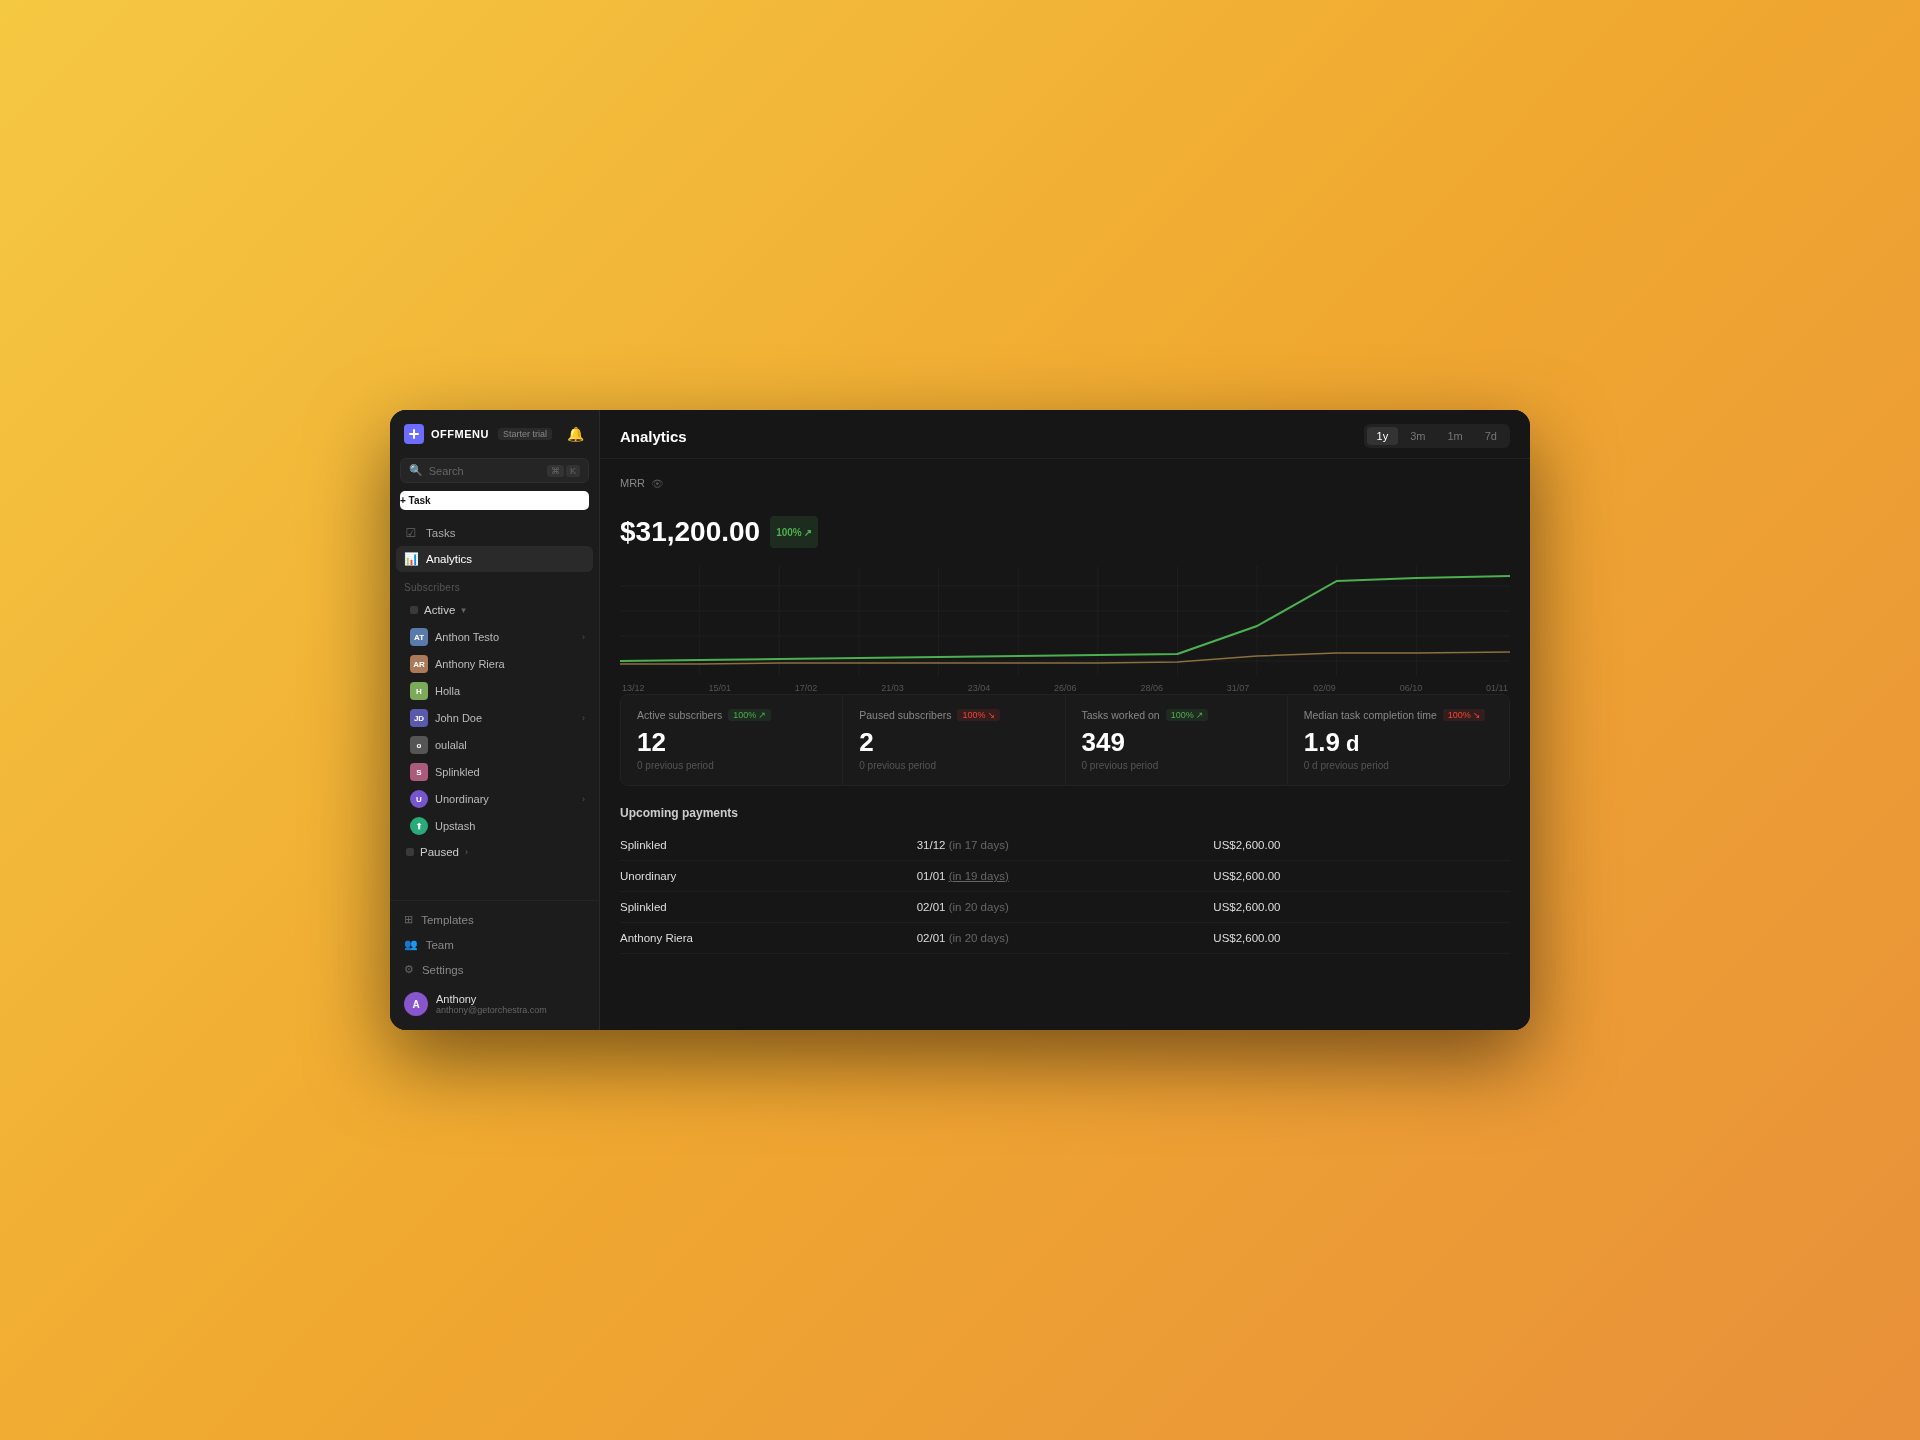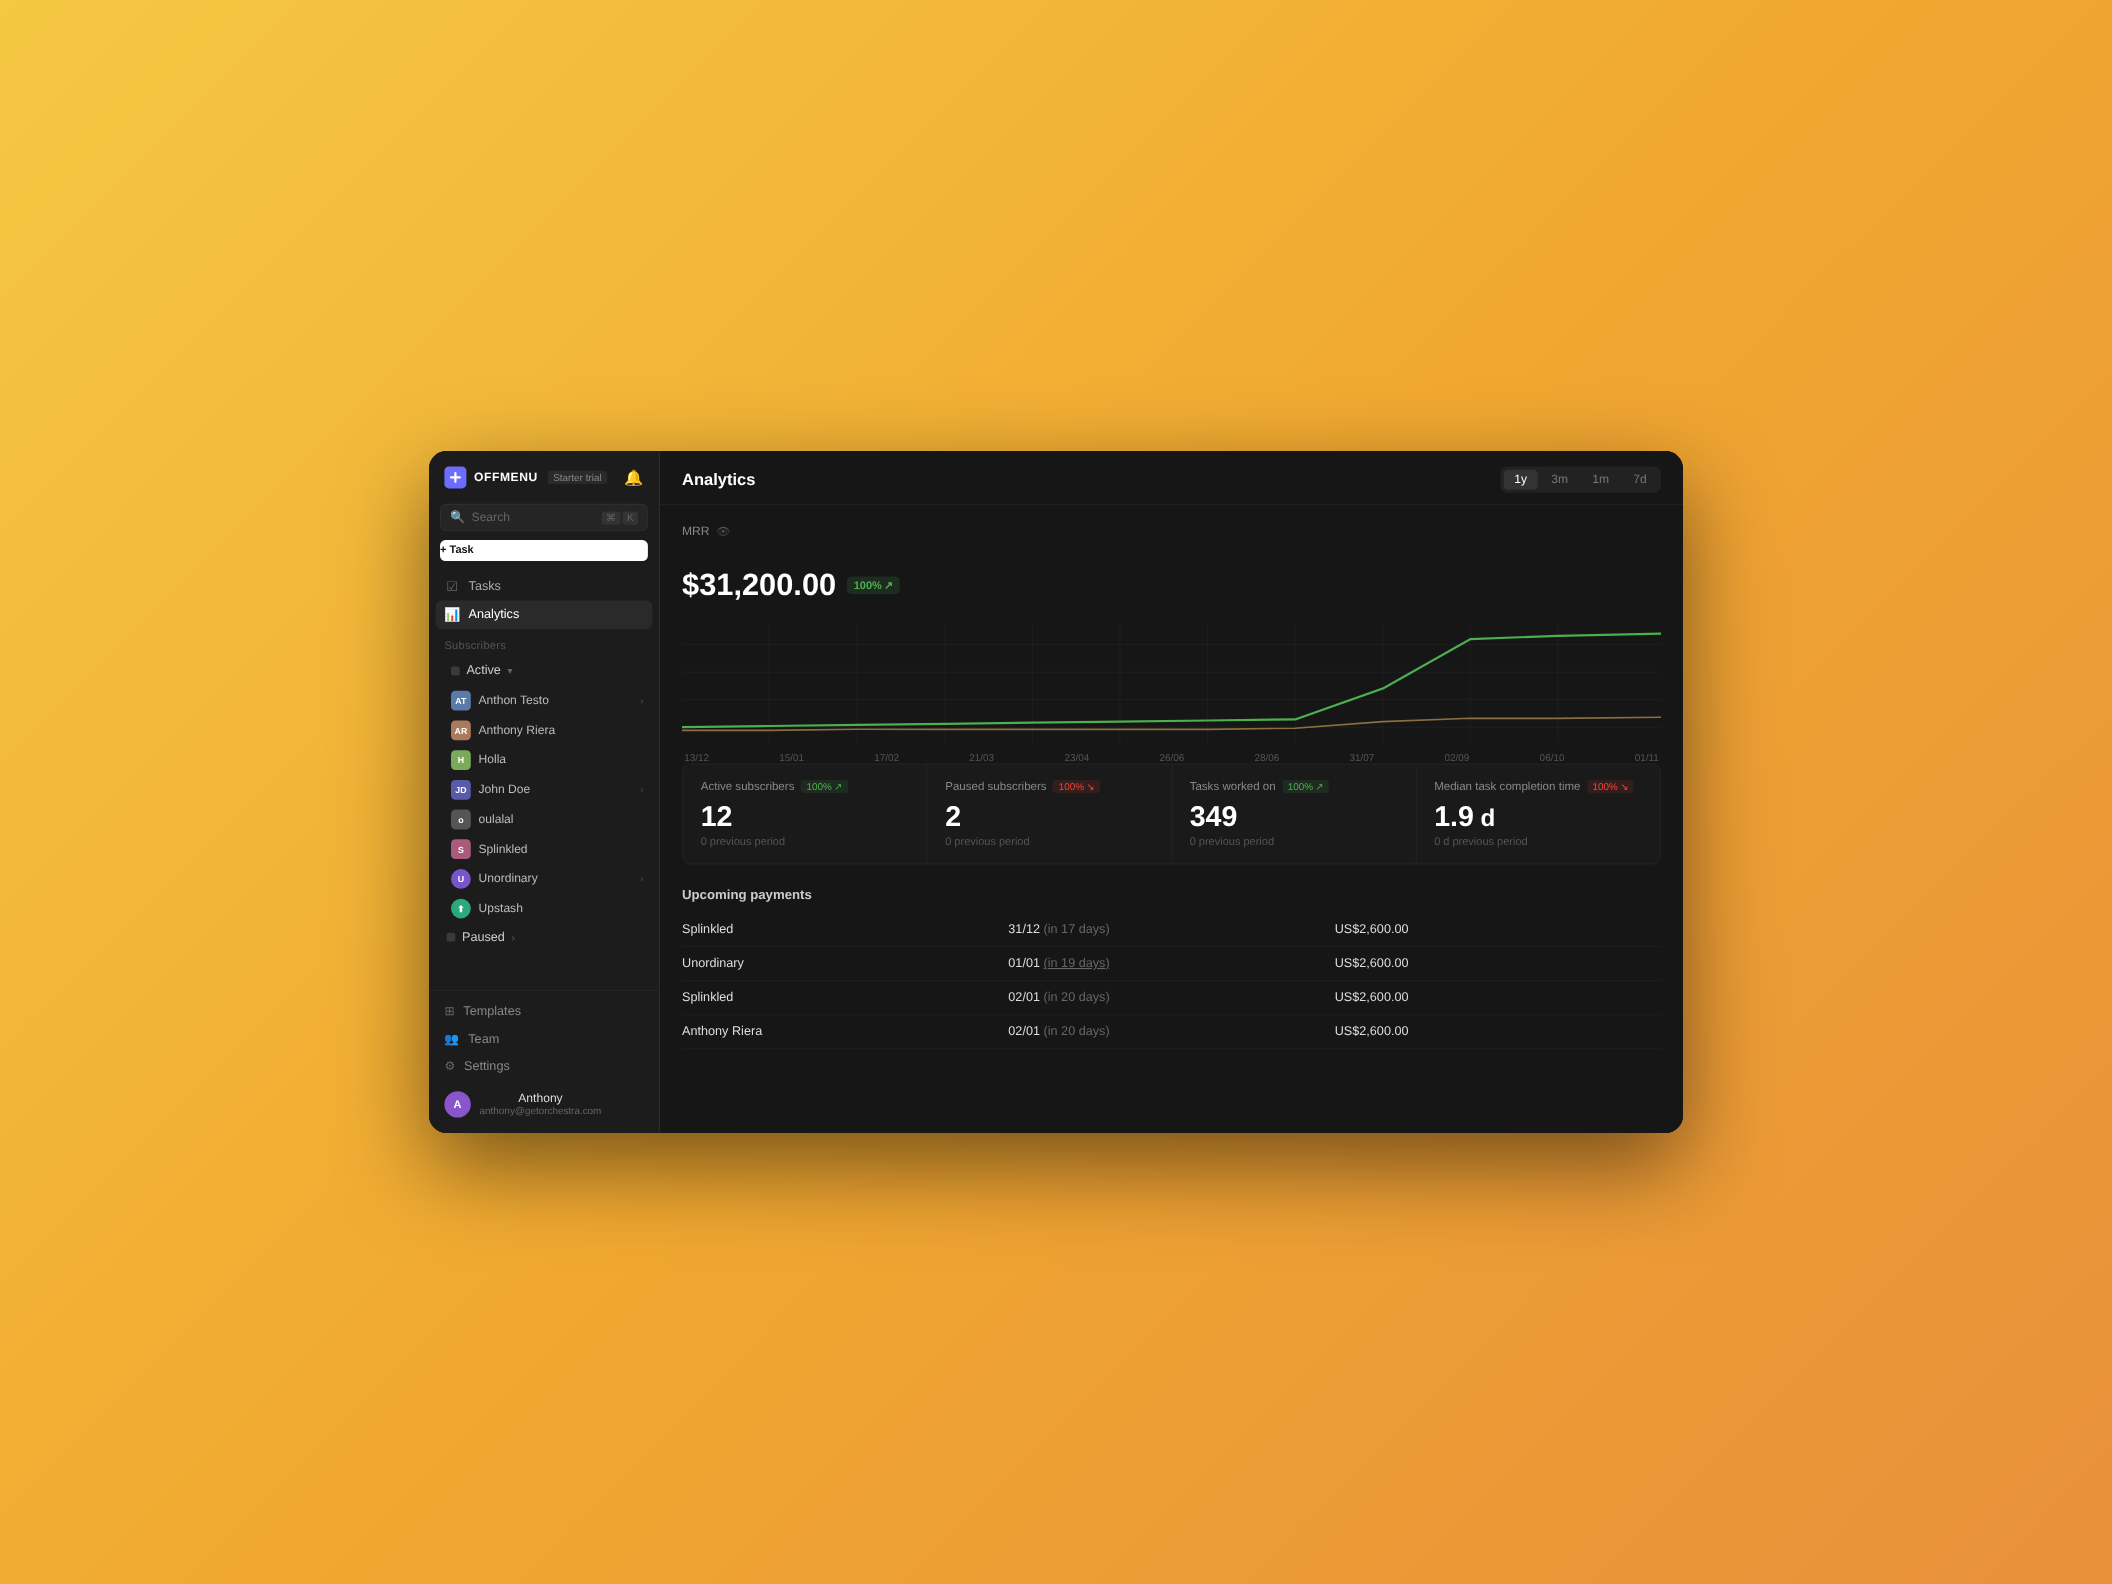--- a/index.html
+++ b/index.html
@@ -200,21 +200,21 @@
       border-radius: 50%;
       background: #8855cc;
       display: flex;
       align-items: center;
       justify-content: center;
       font-size: 10px;
       color: #fff;
       font-weight: 600;
     }
     .user-info { display: flex; flex-direction: column; }
-    .user-name { font-size: 11px; color: #ddd; font-weight: 500; text-align: center; }
+    .user-name { font-size: 11px; color: #ddd; font-weight: 500; }
     .user-email { font-size: 9px; color: #666; }
     
     .main {
       flex: 1;
       background: #161616;
       display: flex;
       flex-direction: column;
       overflow: hidden;
     }
     .main-header {
@@ -261,21 +261,20 @@
       gap: 6px;
       font-size: 11px;
       color: #888;
       margin-bottom: 4px;
     }
     .mrr-value {
       font-size: 28px;
       font-weight: 700;
       color: #fff;
       display: flex;
-      align-items: center;
       gap: 10px;
       margin-top: 27px;
     }
     .badge-green {
       font-size: 10px;
       color: #4caf50;
       background: rgba(76,175,80,0.15);
       border-radius: 4px;
       padding: 2px 6px;
       display: flex;

